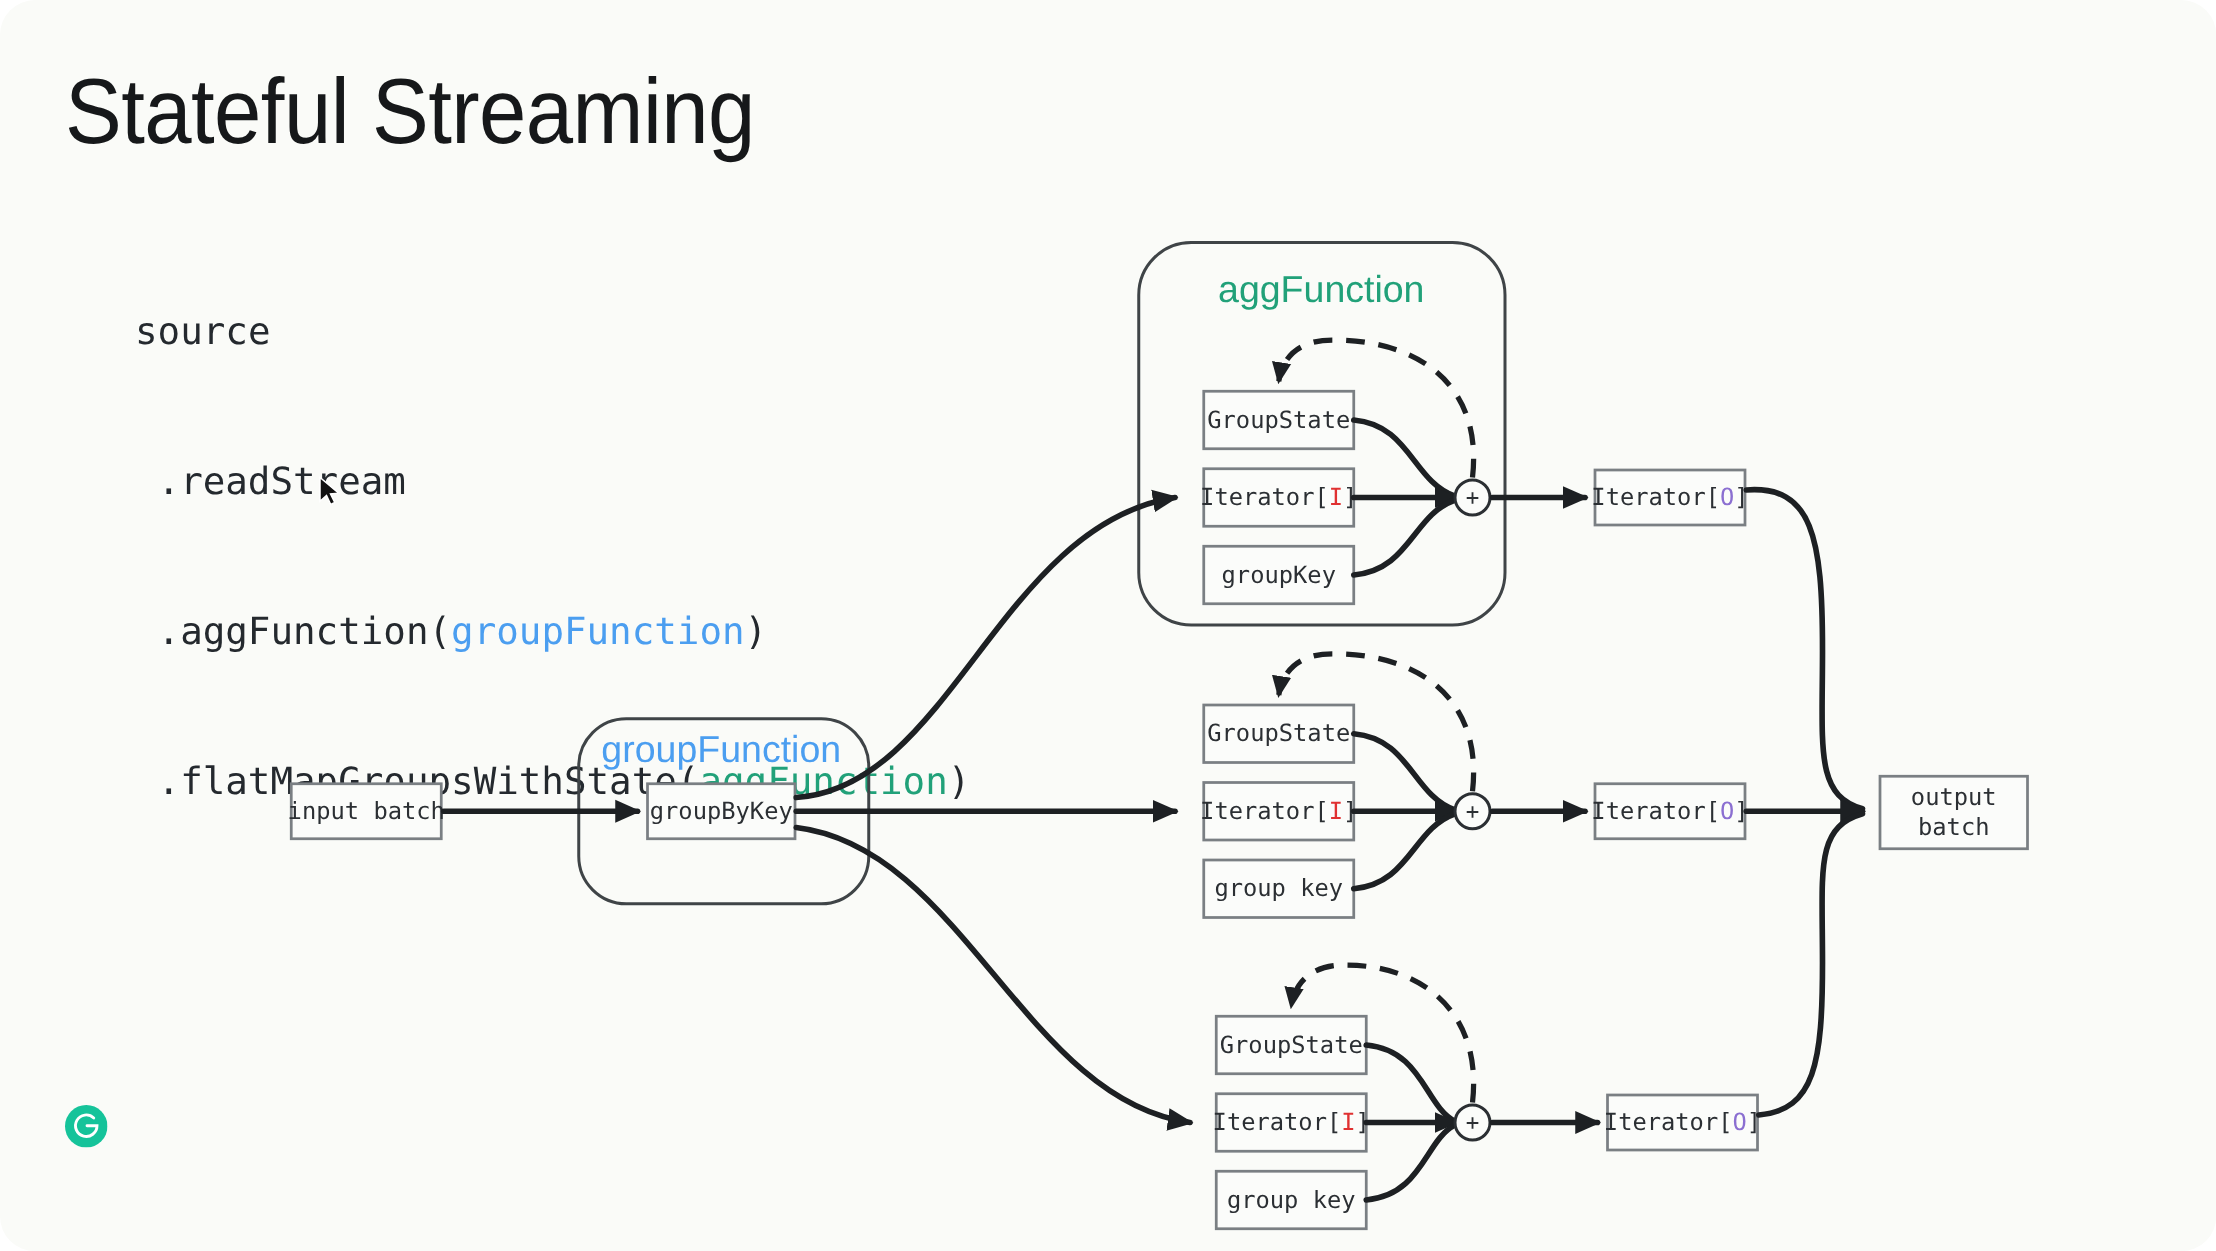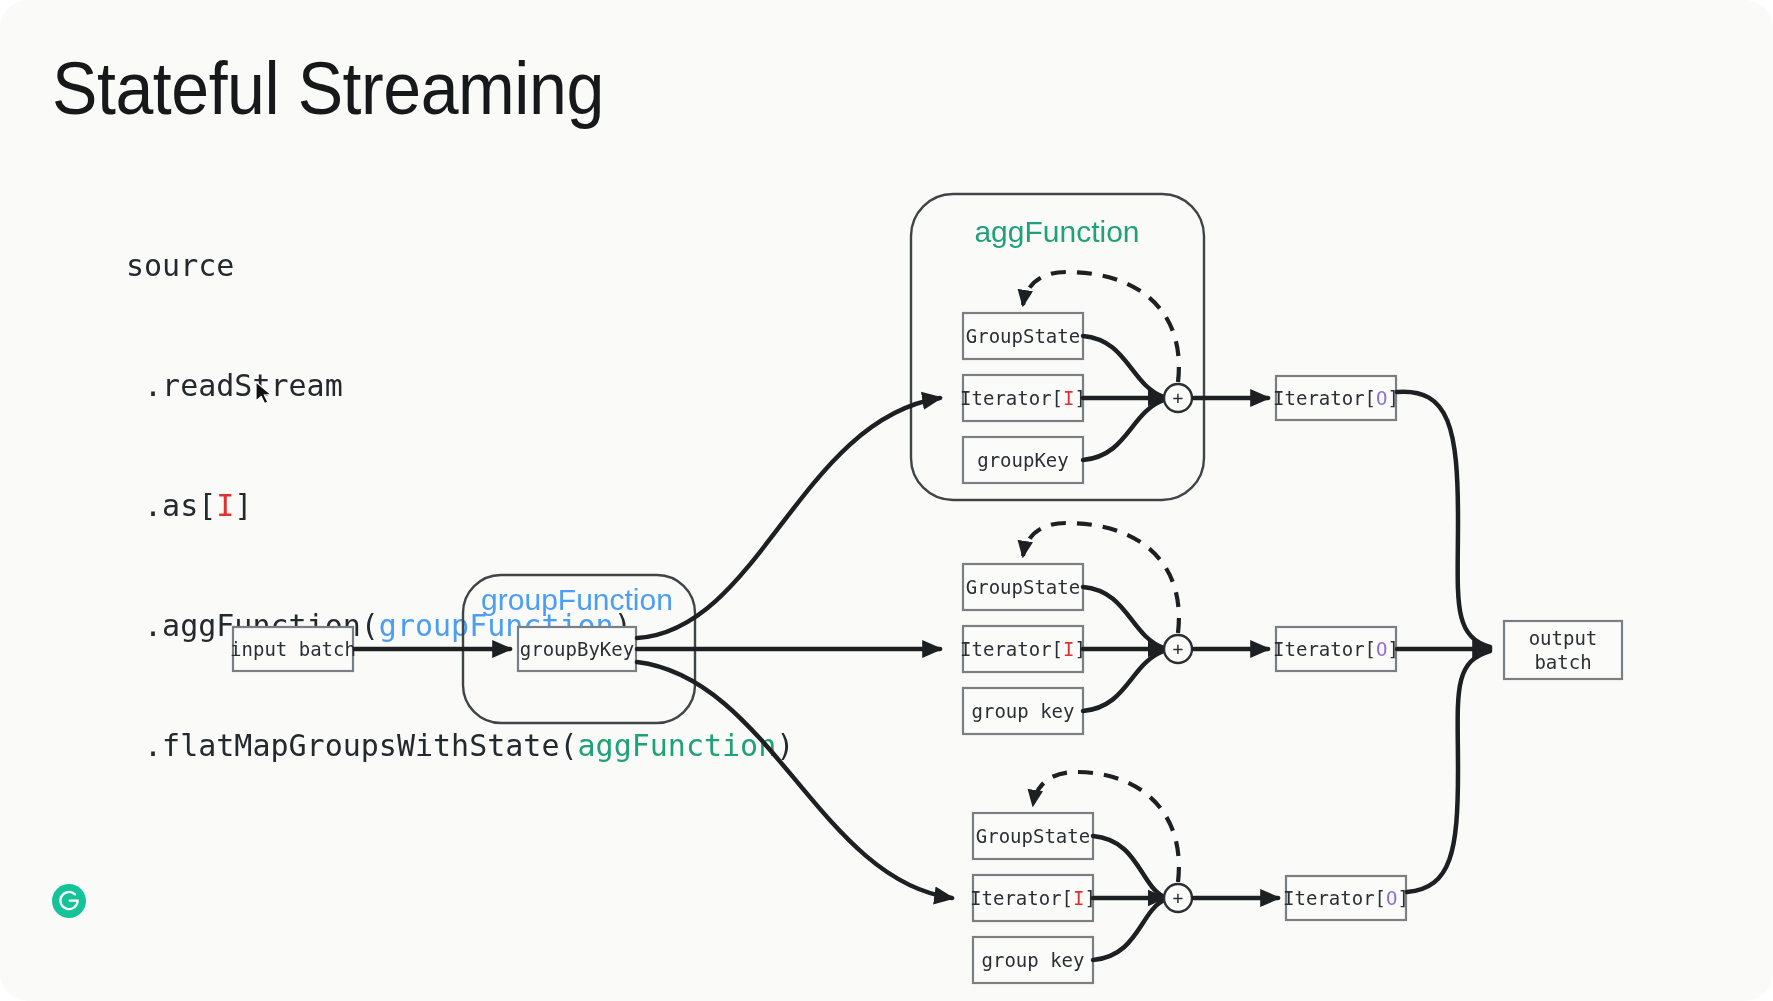--- a/index.html
+++ b/index.html
@@ -31,21 +31,21 @@
     color: #16181a;
     line-height: 1.0;
     white-space: nowrap;
     transform: scaleX(0.92);
     transform-origin: left top;
   }
 
   
   #code {
     position: absolute;
-    left: 126px; top: 166px;
+    left: 108px; top: 166px;
     font-family: "DejaVu Sans Mono", monospace;
     font-size: 30px;
     line-height: 40px;
     color: #24292e;
     white-space: pre;
   }
   #code .ln { display: block; white-space: pre; }
   #code .indent { display: inline-block; width: 1ch; }
   .tok-red   { color: #e03131; }
   .tok-blue  { color: #4b9ef0; }
@@ -126,21 +126,20 @@
 </head>
 <body>
 
 <div id="slide" style="background: rgb(250, 251, 248);">
 
   <div id="title">Stateful Streaming</div>
 
   <div id="code">
     <span class="ln"><span>source</span></span>
     <span class="ln"><span class="indent"> </span><span>.readStream</span></span>
-    <span class="ln"><span class="indent"> </span><span>.as[</span><span class="tok-red">I</span><span>]</span></span>
     <span class="ln"><span class="indent"> </span><span>.aggFunction(</span><span class="tok-blue">groupFunction</span><span>)</span></span>
     <span class="ln"><span class="indent"> </span><span>.flatMapGroupsWithState(</span><span class="tok-teal">aggFunction</span><span>)</span></span>
   </div>
 
   <svg id="diagram" viewBox="0 0 1773 1001">
     <defs>
       <marker id="arrow" viewBox="0 0 10 10" refX="8.6" refY="5" markerWidth="4.6" markerHeight="4.6" orient="auto-start-reverse">
         <path d="M 0 0.6 L 10 5 L 0 9.4 z" fill="#1d2023"></path>
       </marker>
       <marker id="arrowsm" viewBox="0 0 10 10" refX="8.6" refY="5" markerWidth="4.2" markerHeight="4.2" orient="auto-start-reverse">

